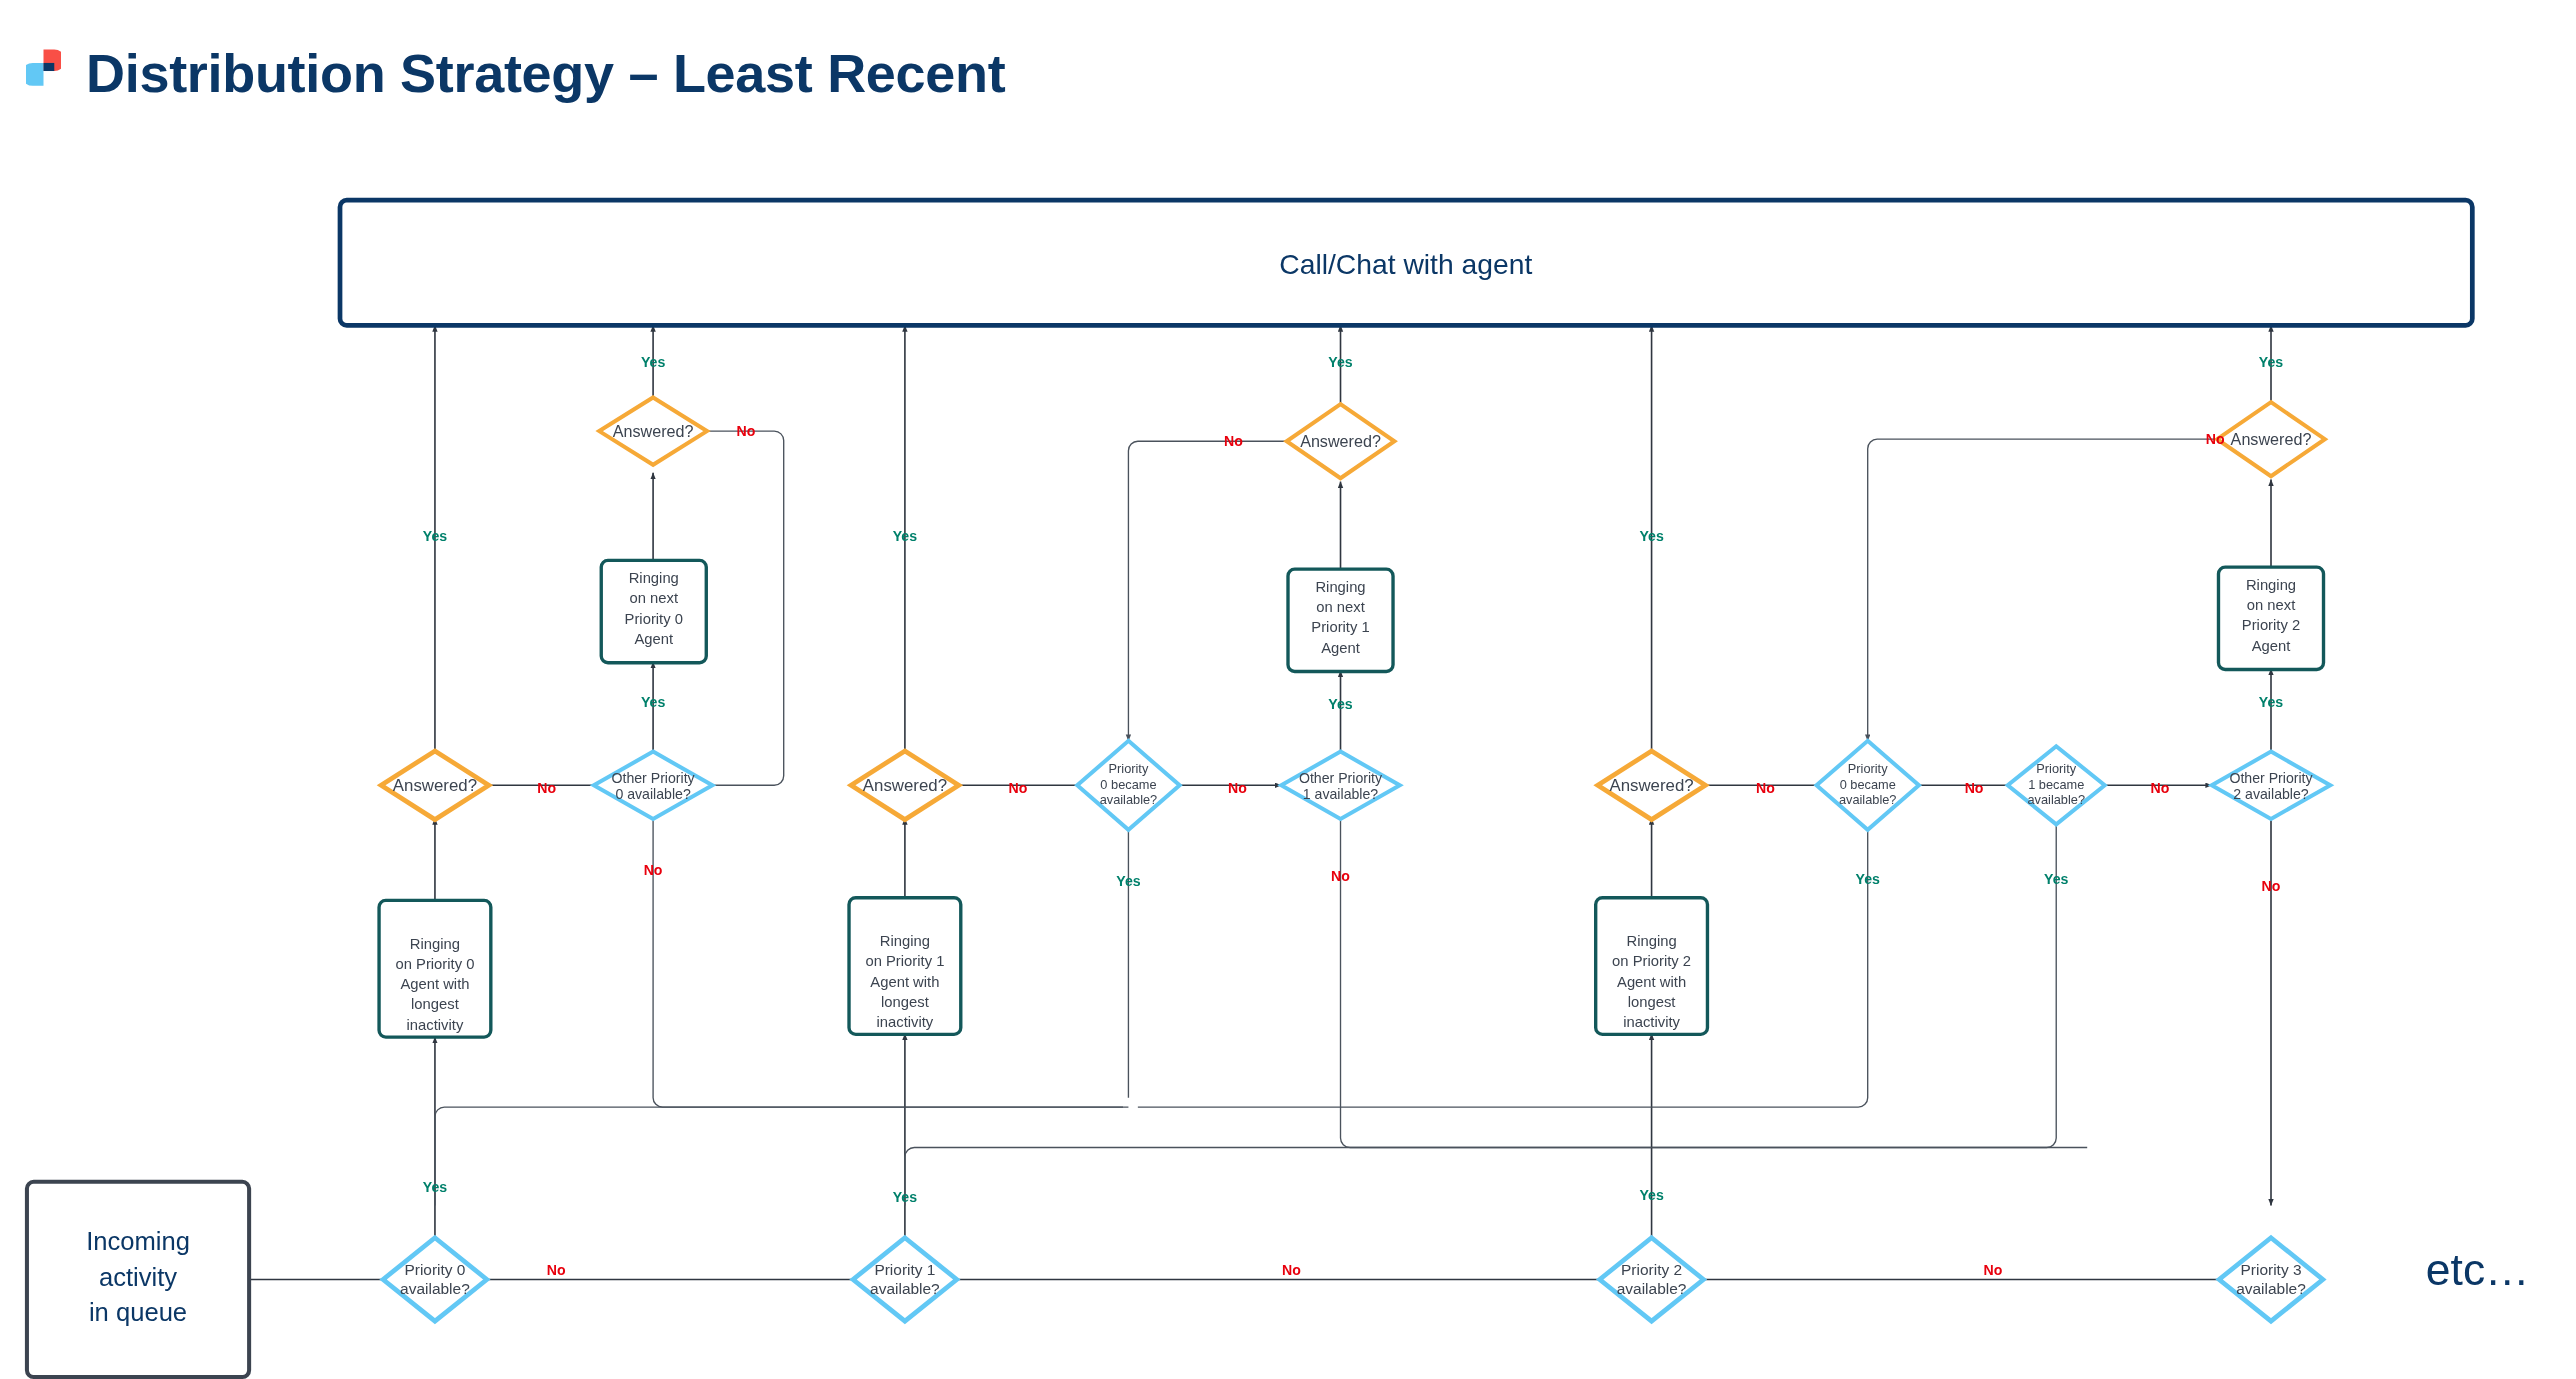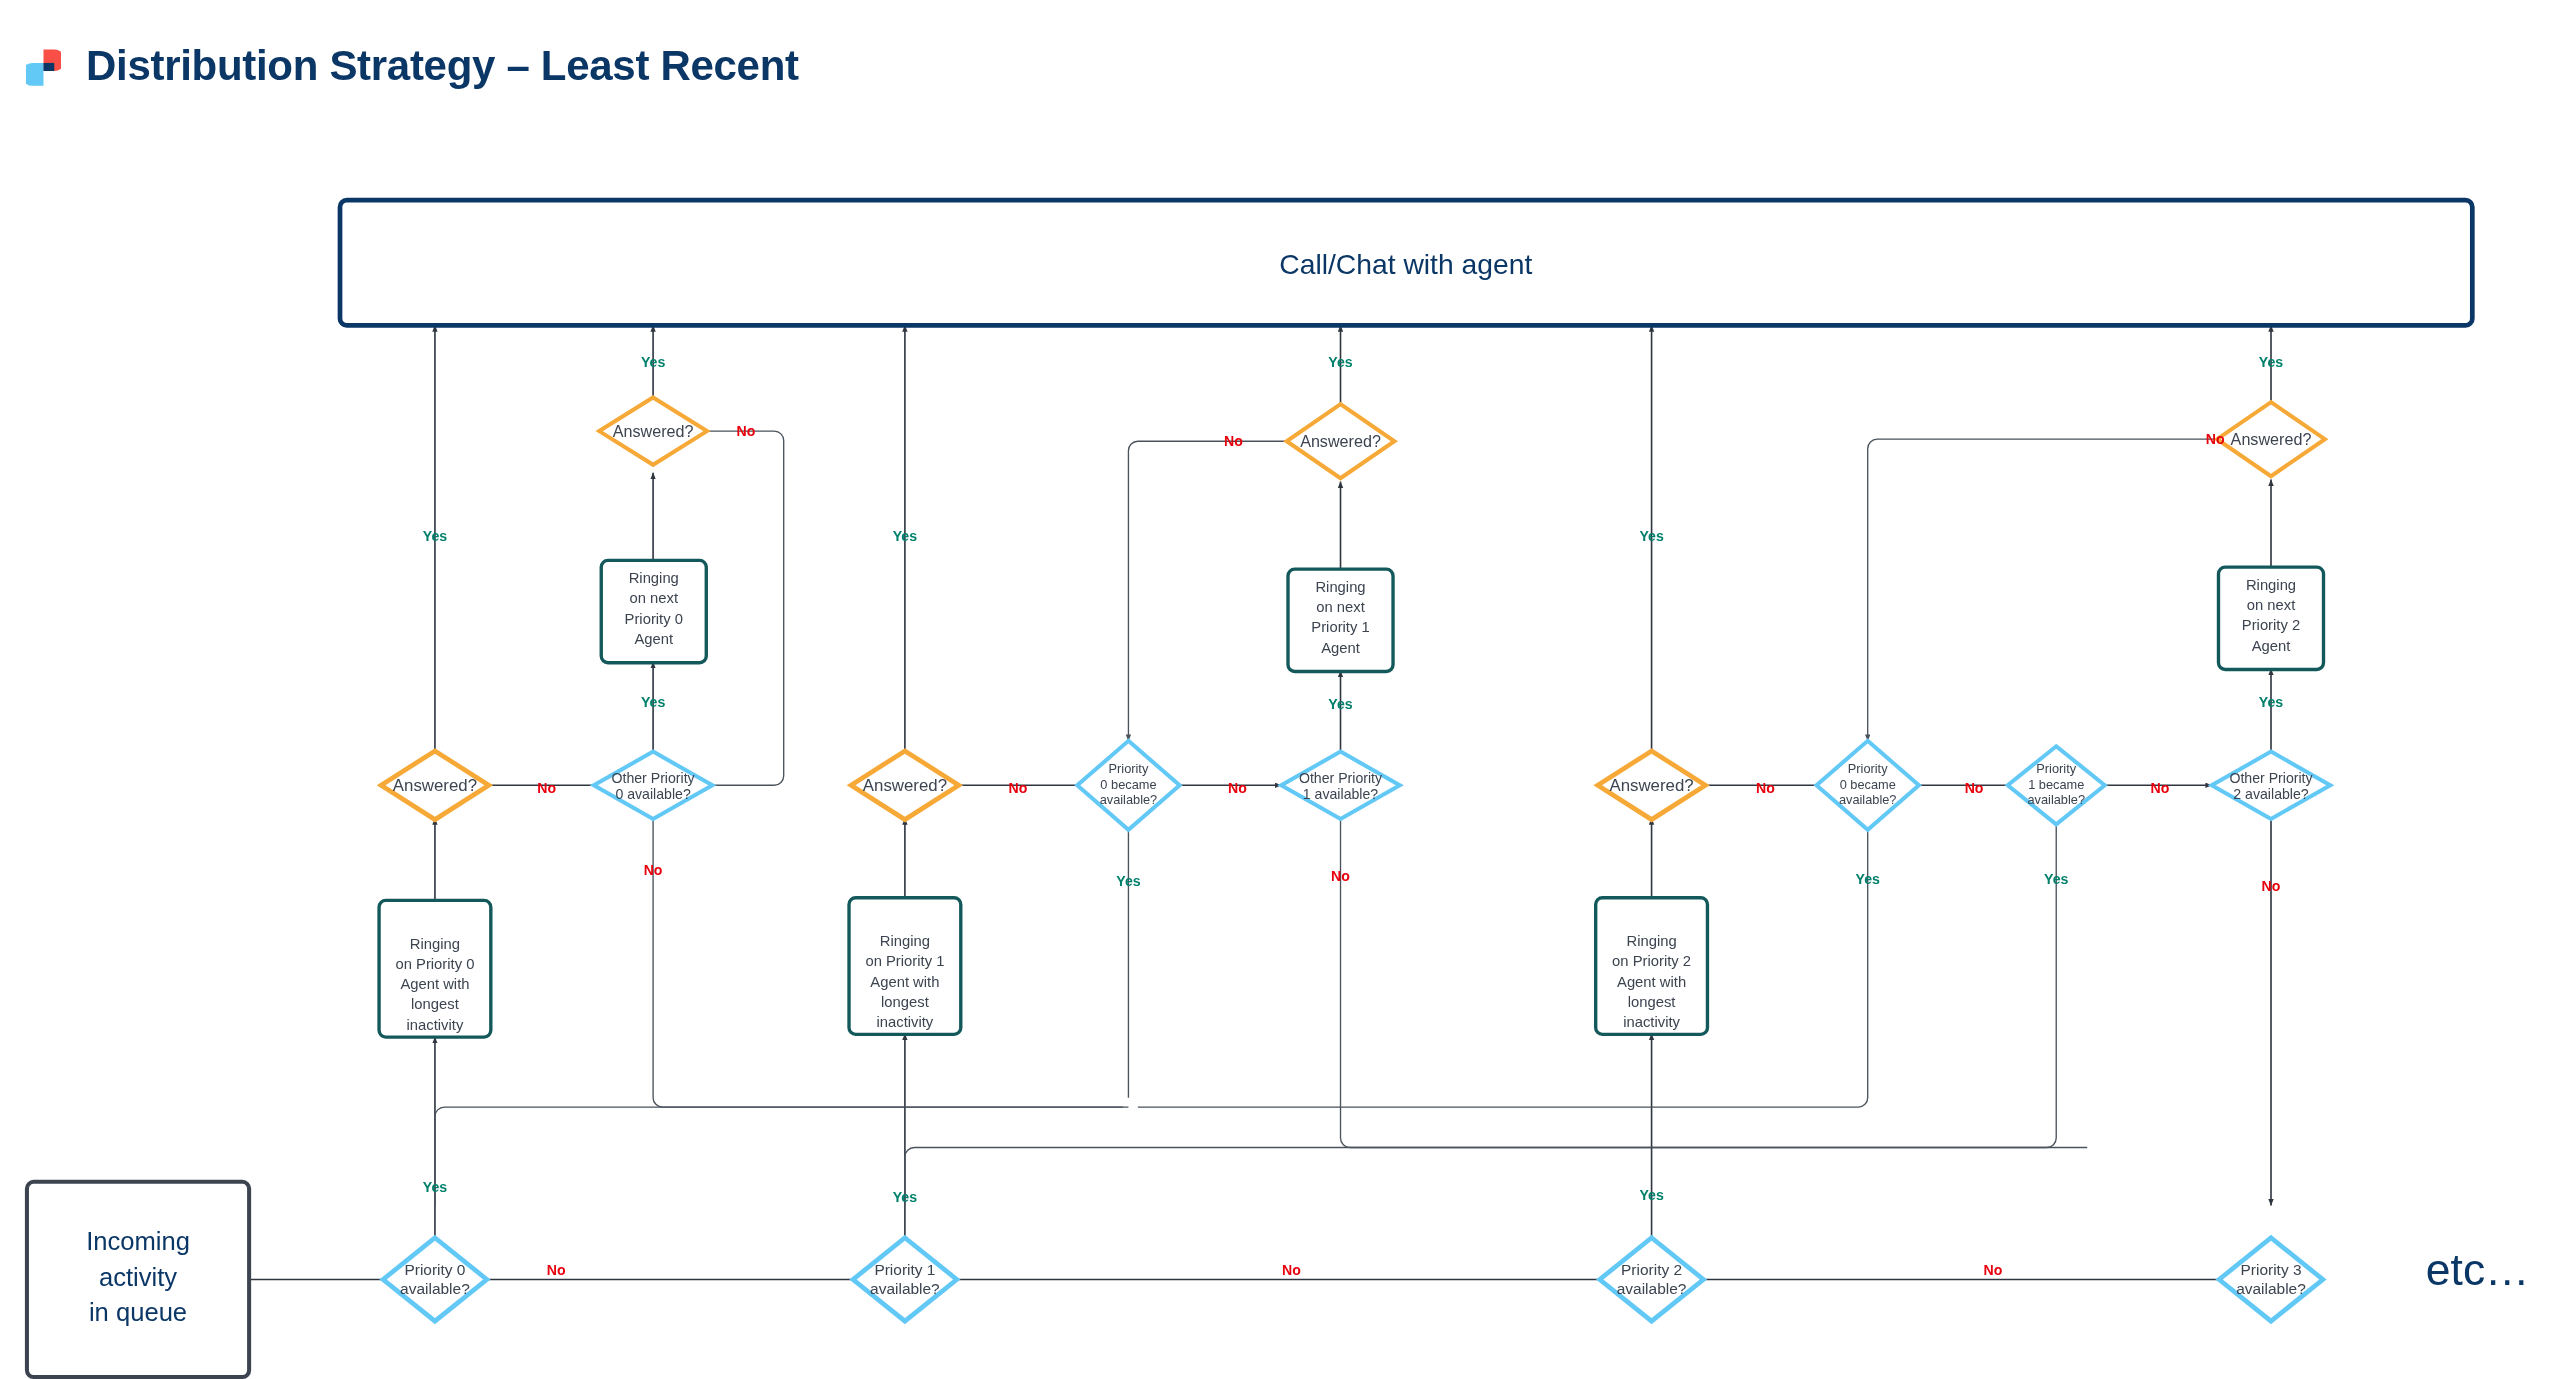--- a/index.html
+++ b/index.html
@@ -23,21 +23,21 @@
     height: 135px;
   }
   #logo {
     position: absolute;
     left: 25.6px; top: 48px;
     width: 35px; height: 42px;
   }
   #page-title {
     position: absolute;
     left: 86px; top: 42px;
-    font-size: 42px;
+    font-size: 54px;
     font-weight: bold;
     color: #0b3766;
     letter-spacing: -0.3px;
     white-space: nowrap;
   }
 
   
   #diagram {
     position: absolute;
     left: 0; top: 0;

